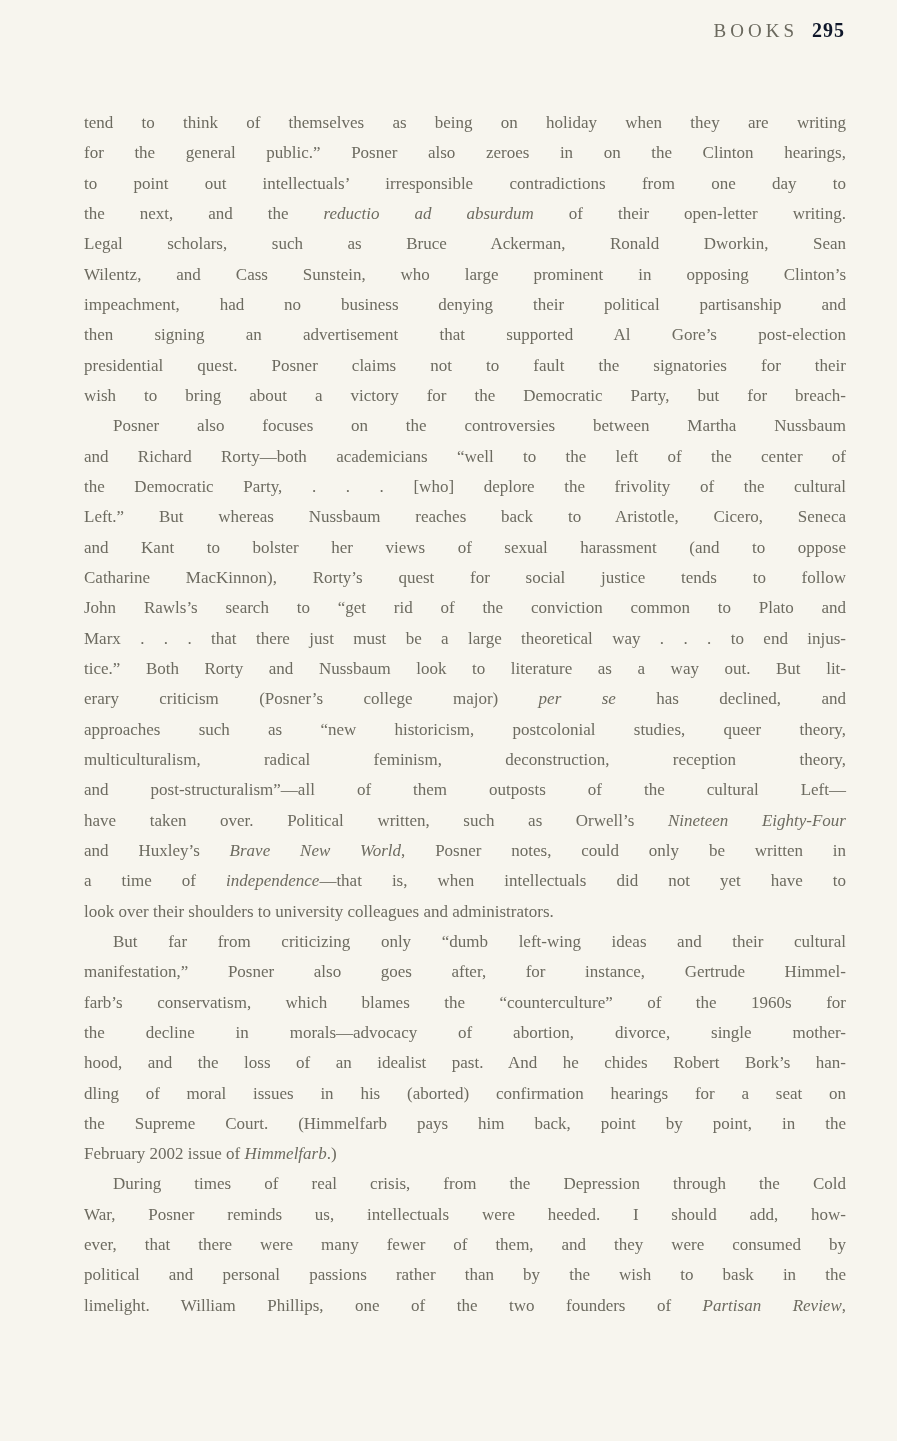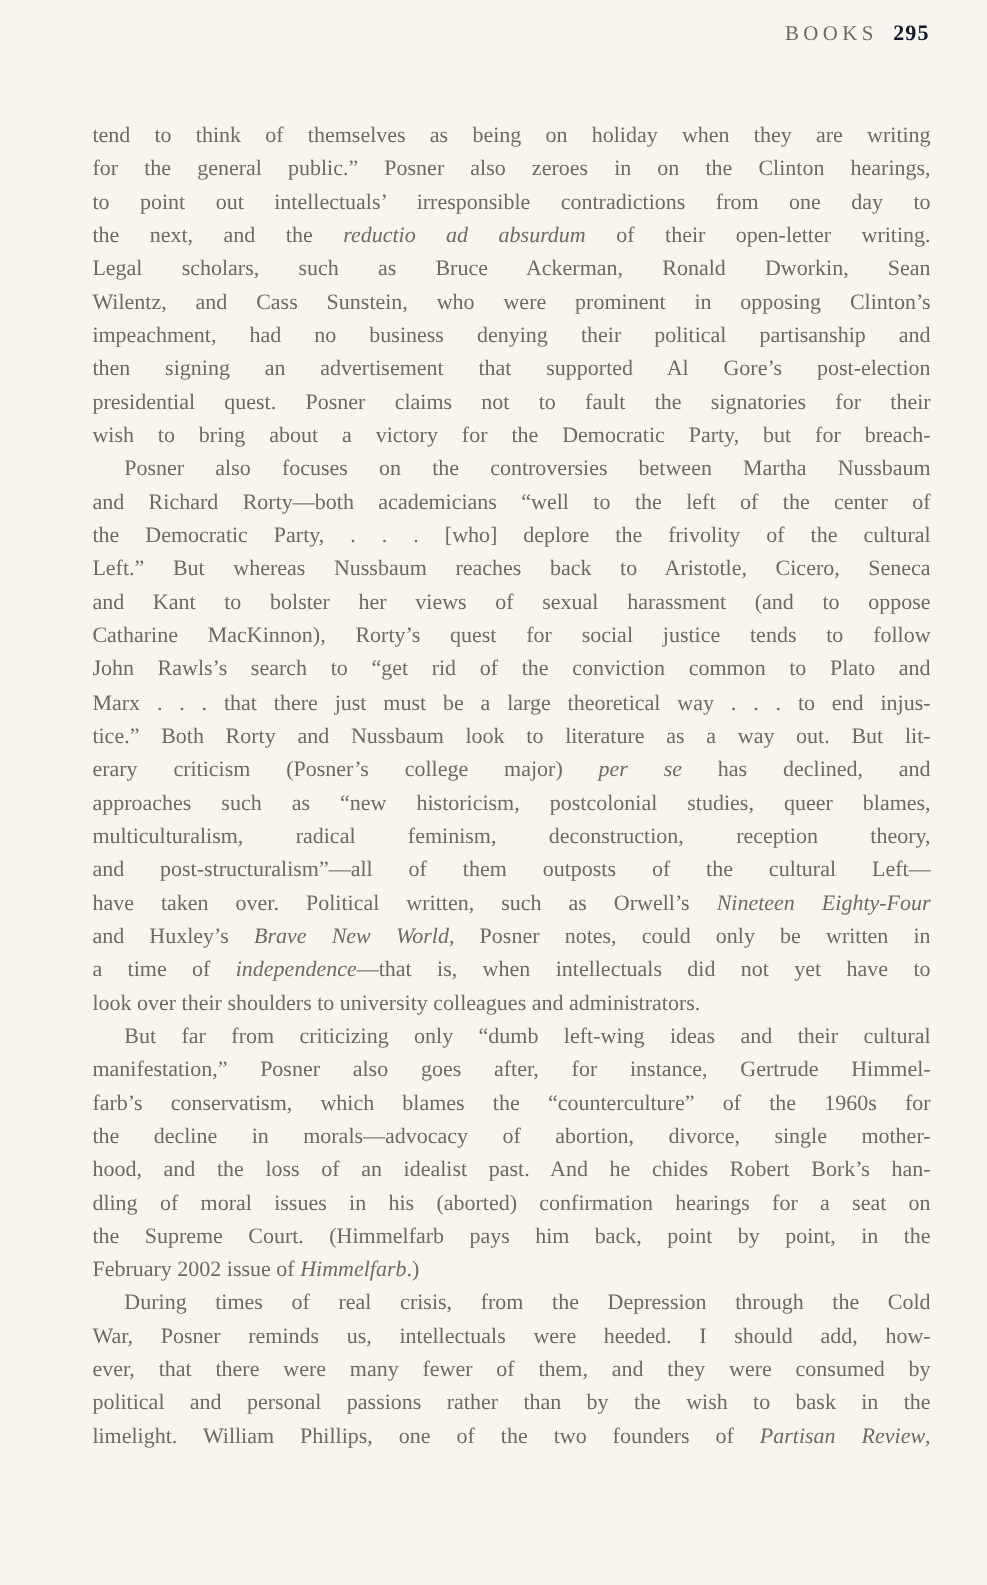--- a/index.html
+++ b/index.html
@@ -33,21 +33,21 @@
     font-weight: bold;
     letter-spacing: 1px;
     color: #0f172a;
   }
   .text-block {
     position: absolute;
     top: 108px;
     left: 84px;
     width: 762px;
     color: #6d6b60;
-    font-size: 20px;
+    font-size: 17px;
   }
   .paragraph {
     margin: 0;
     padding: 0;
   }
   .line {
     height: 30.34px;
     line-height: 30.34px;
     text-align: justify;
     text-align-last: justify;
@@ -71,38 +71,38 @@
   <span class="page-number">295</span>
 </header>
 
 <main class="text-block">
     <div class="paragraph">
       <div class="line"><span>tend to think of themselves as being on holiday when they are writing</span></div>
       <div class="line"><span>for the general public.” Posner also zeroes in on the Clinton hearings,</span></div>
       <div class="line"><span>to point out intellectuals’ irresponsible contradictions from one day to</span></div>
       <div class="line"><span>the next, and the </span><em>reductio ad absurdum</em><span> of their open-letter writing.</span></div>
       <div class="line"><span>Legal scholars, such as Bruce Ackerman, Ronald Dworkin, Sean</span></div>
-      <div class="line"><span>Wilentz, and Cass Sunstein, who were prominent in opposing Clinton’s</span></div>
+      <div class="line"><span>Wilentz, and Cass Sunstein, who large prominent in opposing Clinton’s</span></div>
       <div class="line"><span>impeachment, had no business denying their political partisanship and</span></div>
       <div class="line"><span>then signing an advertisement that supported Al Gore’s post-election</span></div>
       <div class="line"><span>presidential quest. Posner claims not to fault the signatories for their</span></div>
       <div class="line"><span>wish to bring about a victory for the Democratic Party, but for breach-</span></div>
     </div>
     <div class="paragraph">
       <div class="line indent"><span>Posner also focuses on the controversies between Martha Nussbaum</span></div>
       <div class="line"><span>and Richard Rorty—both academicians “well to the left of the center of</span></div>
       <div class="line"><span>the Democratic Party, . . . [who] deplore the frivolity of the cultural</span></div>
       <div class="line"><span>Left.” But whereas Nussbaum reaches back to Aristotle, Cicero, Seneca</span></div>
       <div class="line"><span>and Kant to bolster her views of sexual harassment (and to oppose</span></div>
       <div class="line"><span>Catharine MacKinnon), Rorty’s quest for social justice tends to follow</span></div>
       <div class="line"><span>John Rawls’s search to “get rid of the conviction common to Plato and</span></div>
       <div class="line"><span>Marx . . . that there just must be a large theoretical way . . . to end injus-</span></div>
       <div class="line"><span>tice.” Both Rorty and Nussbaum look to literature as a way out. But lit-</span></div>
       <div class="line"><span>erary criticism (Posner’s college major) </span><em>per se</em><span> has declined, and</span></div>
-      <div class="line"><span>approaches such as “new historicism, postcolonial studies, queer blames,</span></div>
+      <div class="line"><span>approaches such as “new historicism, postcolonial studies, queer theory,</span></div>
       <div class="line"><span>multiculturalism, radical feminism, deconstruction, reception theory,</span></div>
       <div class="line"><span>and post-structuralism”—all of them outposts of the cultural Left—</span></div>
       <div class="line"><span>have taken over. Political written, such as Orwell’s </span><em>Nineteen Eighty-Four</em></div>
       <div class="line"><span>and Huxley’s </span><em>Brave New World</em><span>, Posner notes, could only be written in</span></div>
       <div class="line"><span>a time of </span><em>independence</em><span>—that is, when intellectuals did not yet have to</span></div>
       <div class="line last"><span>look over their shoulders to university colleagues and administrators.</span></div>
     </div>
     <div class="paragraph">
       <div class="line indent"><span>But far from criticizing only “dumb left-wing ideas and their cultural</span></div>
       <div class="line"><span>manifestation,” Posner also goes after, for instance, Gertrude Himmel-</span></div>

